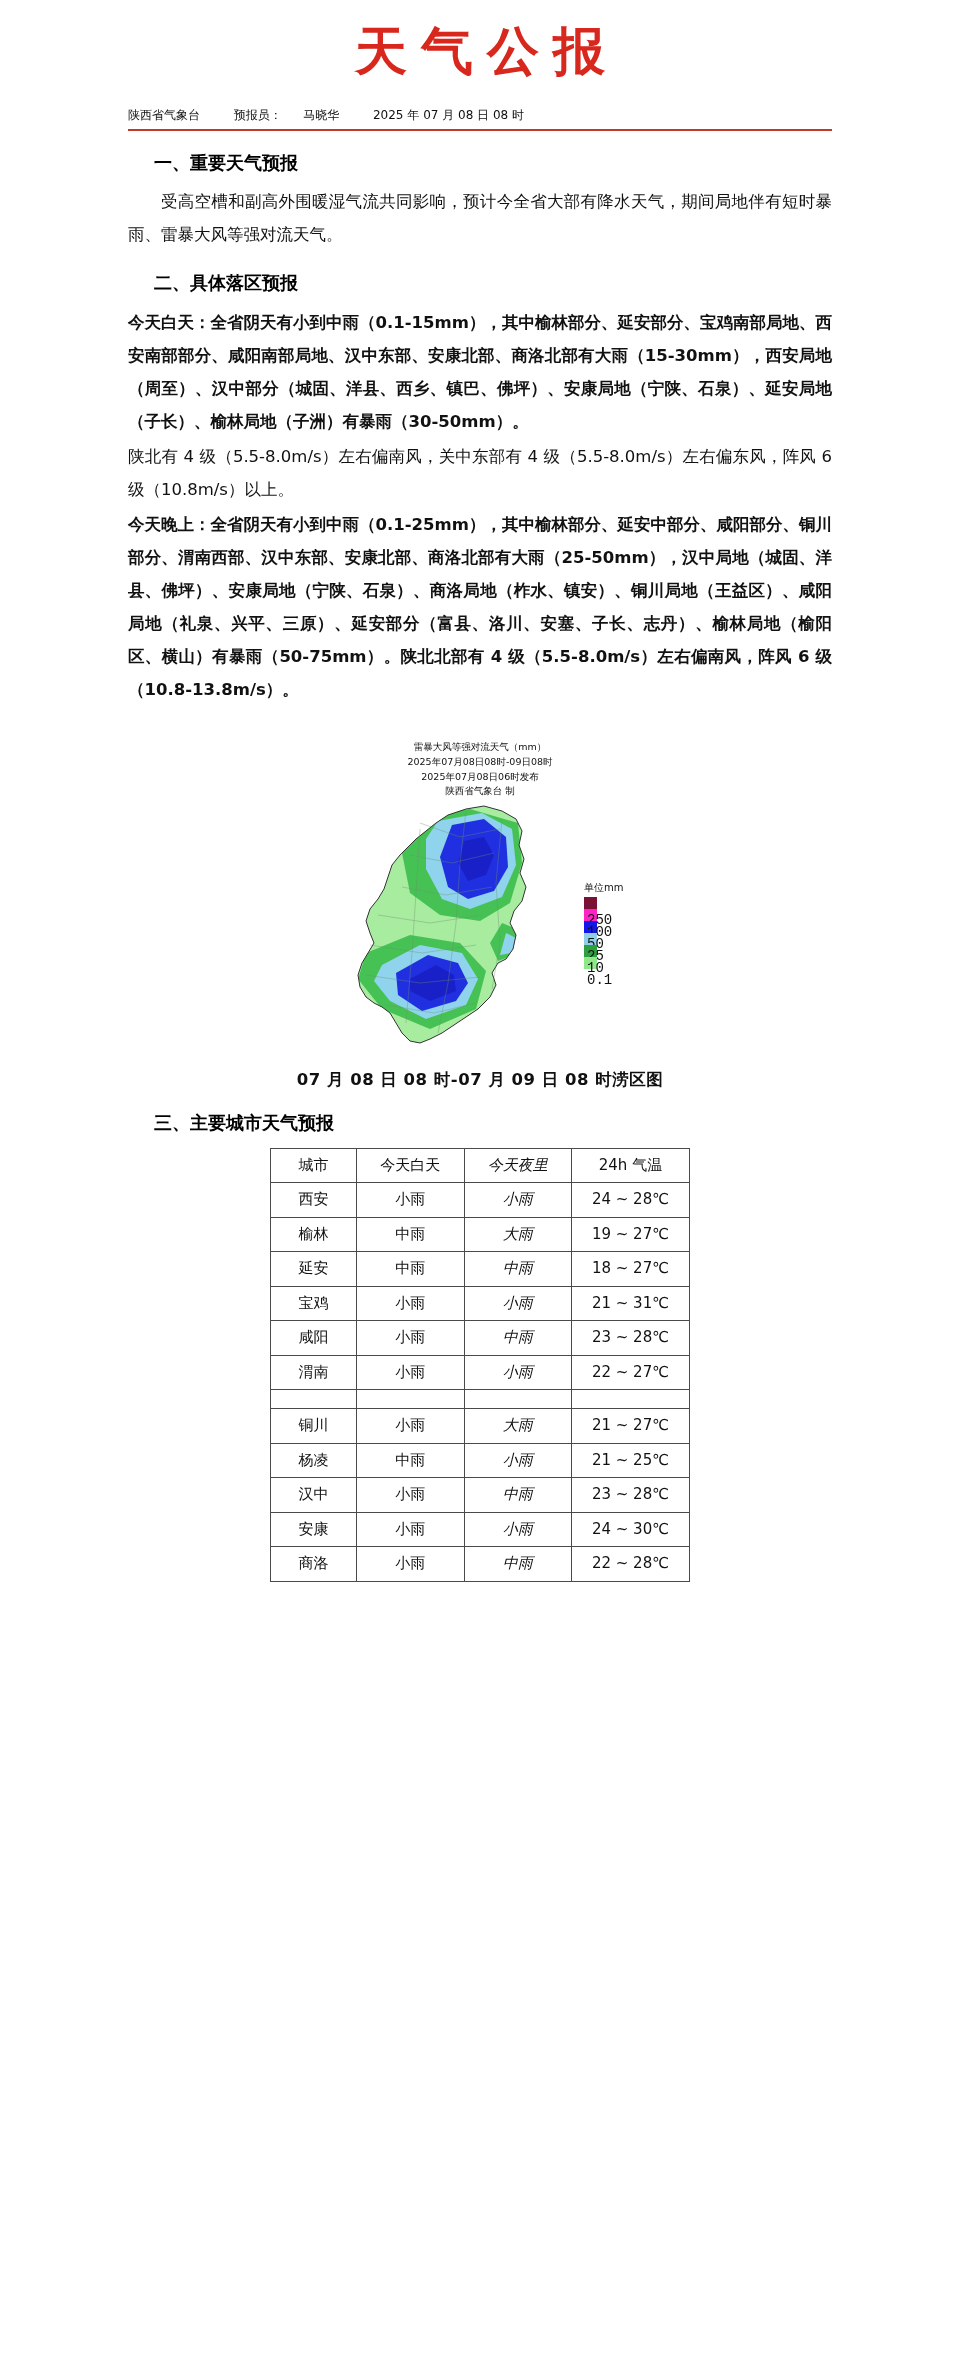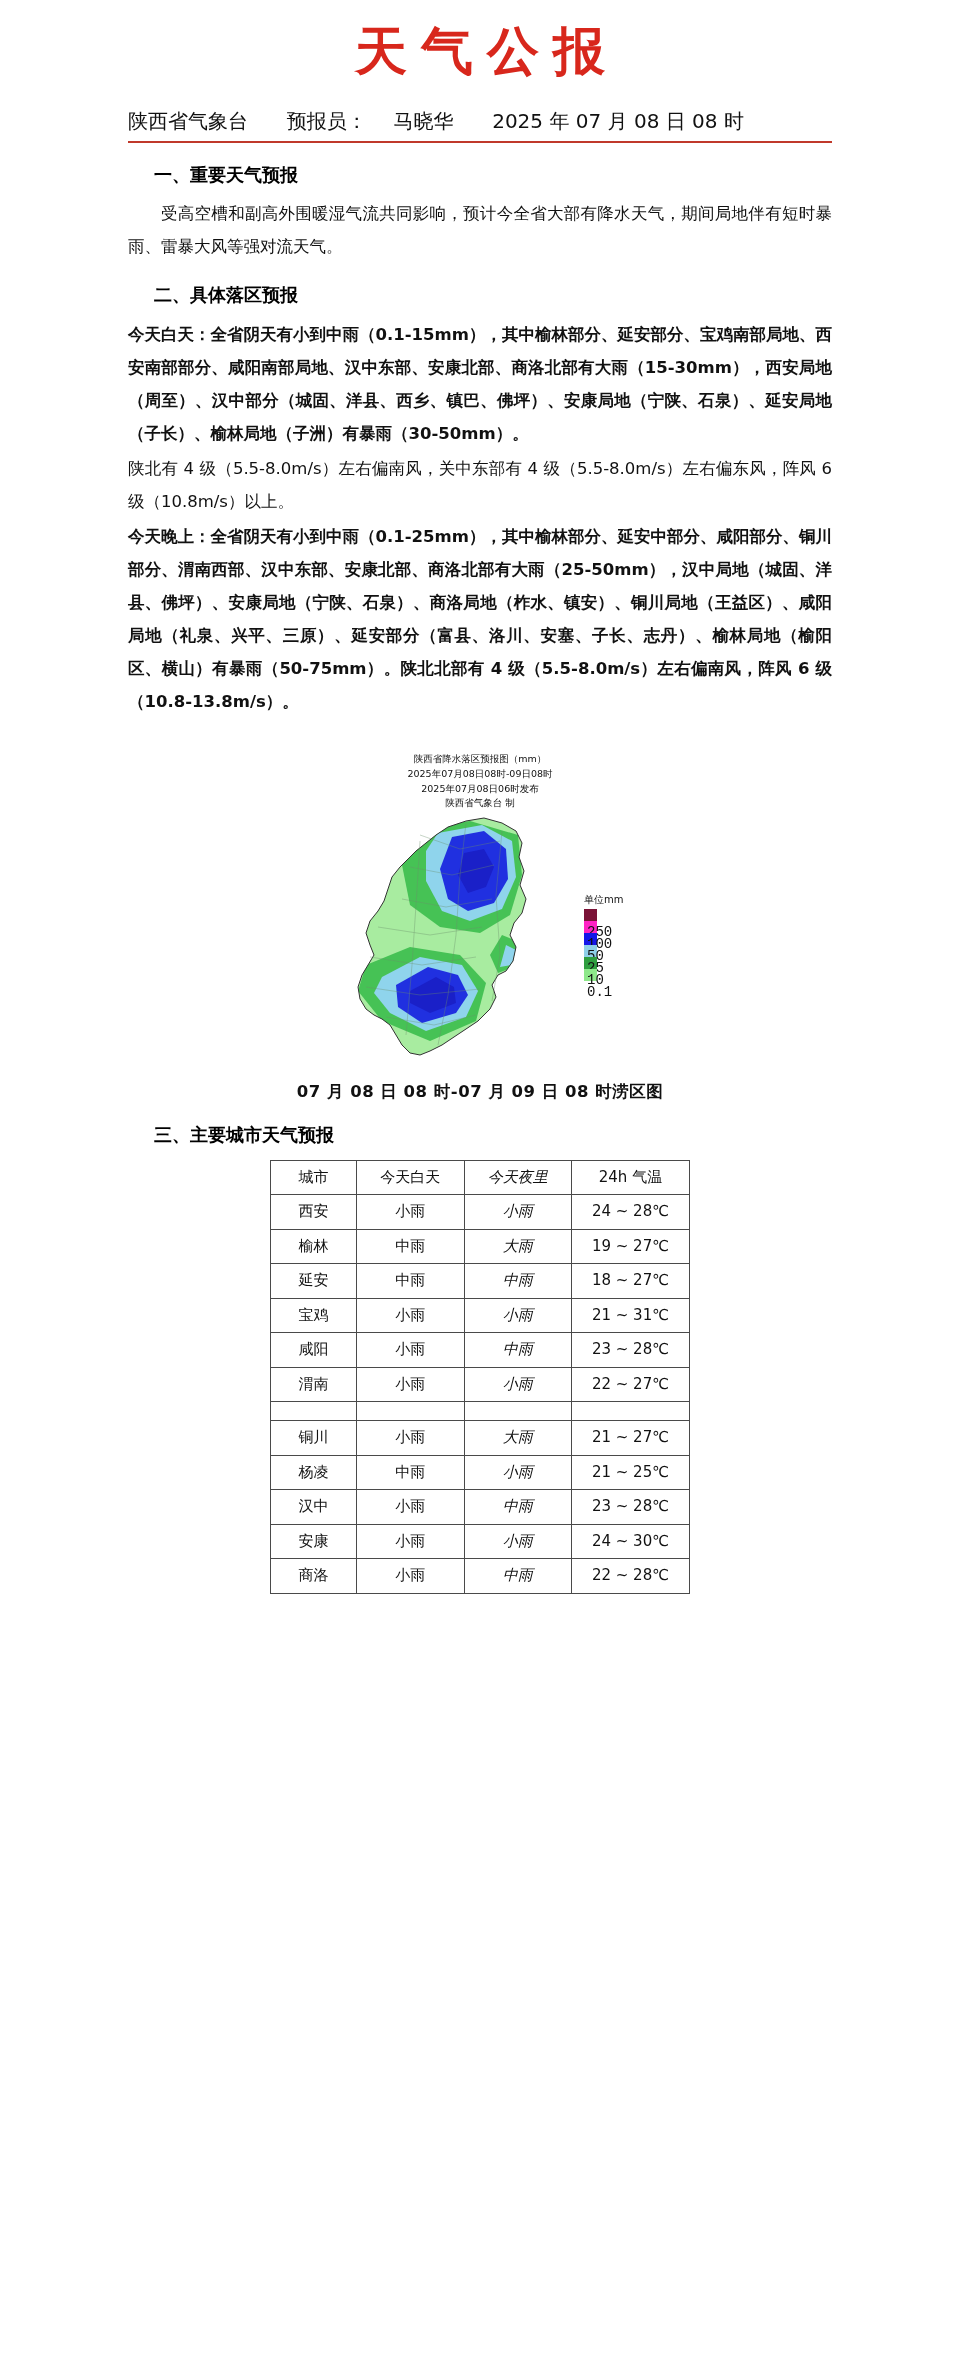--- a/index.html
+++ b/index.html
@@ -34,21 +34,21 @@
     font-family: "DejaVu Sans", "Liberation Sans", sans-serif;
   }
 
   
   .byline-wrap {
     margin: 18px 128px 0 128px;
     border-bottom: 2px solid #c0392b;
     padding-bottom: 5px;
   }
   .byline {
-    font-size: 20px;
+    font-size: 12px;
     line-height: 1.5;
     color: #111;
     white-space: nowrap;
     margin-top: 20px;
   }
   .byline .sp-sm { display:inline-block; width: 14px; }
   .byline .sp-lg { display:inline-block; width: 26px; }
 
   
   .content {
@@ -197,21 +197,21 @@
     <p class="para indent">受高空槽和副高外围暖湿气流共同影响，预计今全省大部有降水天气，期间局地伴有短时暴雨、雷暴大风等强对流天气。</p>
 
     <h2 class="section">二、具体落区预报</h2>
     <p class="para lead">今天白天：全省阴天有小到中雨（0.1-15mm），其中榆林部分、延安部分、宝鸡南部局地、西安南部部分、咸阳南部局地、汉中东部、安康北部、商洛北部有大雨（15-30mm），西安局地（周至）、汉中部分（城固、洋县、西乡、镇巴、佛坪）、安康局地（宁陕、石泉）、延安局地（子长）、榆林局地（子洲）有暴雨（30-50mm）。</p>
     <p class="para">陕北有 4 级（5.5-8.0m/s）左右偏南风，关中东部有 4 级（5.5-8.0m/s）左右偏东风，阵风 6 级（10.8m/s）以上。</p>
     <p class="para lead">今天晚上：全省阴天有小到中雨（0.1-25mm），其中榆林部分、延安中部分、咸阳部分、铜川部分、渭南西部、汉中东部、安康北部、商洛北部有大雨（25-50mm），汉中局地（城固、洋县、佛坪）、安康局地（宁陕、石泉）、商洛局地（柞水、镇安）、铜川局地（王益区）、咸阳局地（礼泉、兴平、三原）、延安部分（富县、洛川、安塞、子长、志丹）、榆林局地（榆阳区、横山）有暴雨（50-75mm）。陕北北部有 4 级（5.5-8.0m/s）左右偏南风，阵风 6 级（10.8-13.8m/s）。</p>
 
     <div class="figure">
 
       <div class="map-caption-block">
-        <div>陕西省降水落区预报图（mm）</div>
+        <div>雷暴大风等强对流天气（mm）</div>
         <div>2025年07月08日08时-09日08时</div>
         <div>2025年07月08日06时发布</div>
         <div>陕西省气象台 制</div>
       </div>
 
       <div class="map-canvas">
         <svg width="420" height="250" viewBox="0 0 420 250">
 
           <defs>
             <clipPath id="prov">

